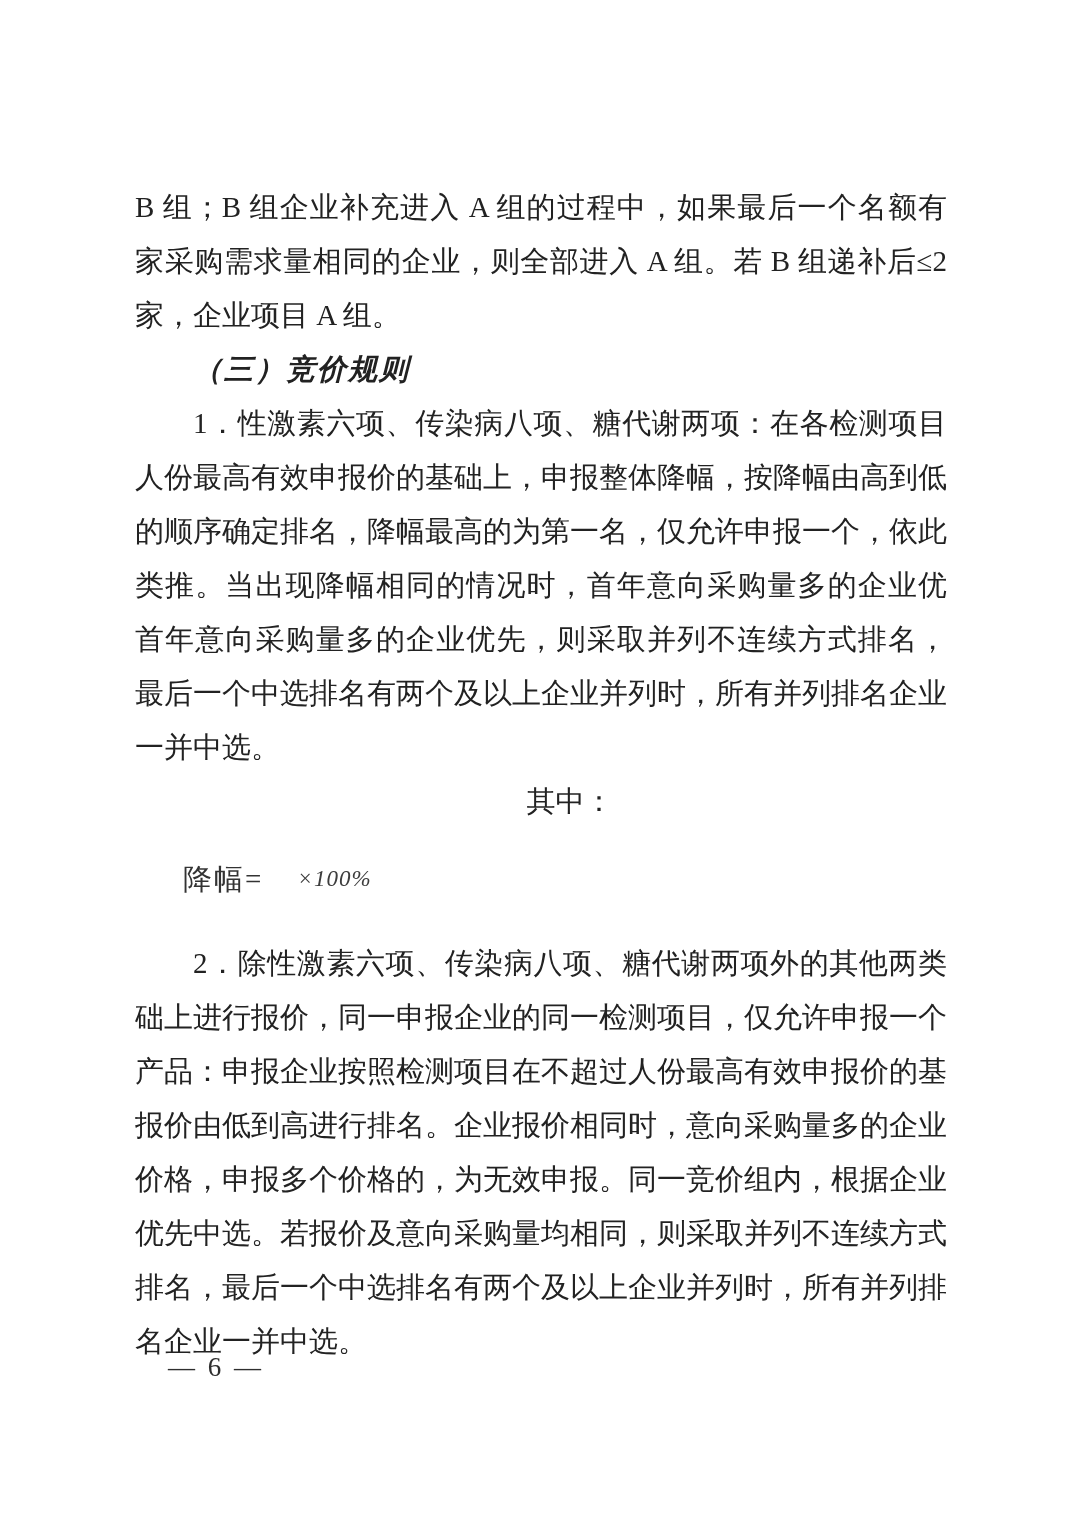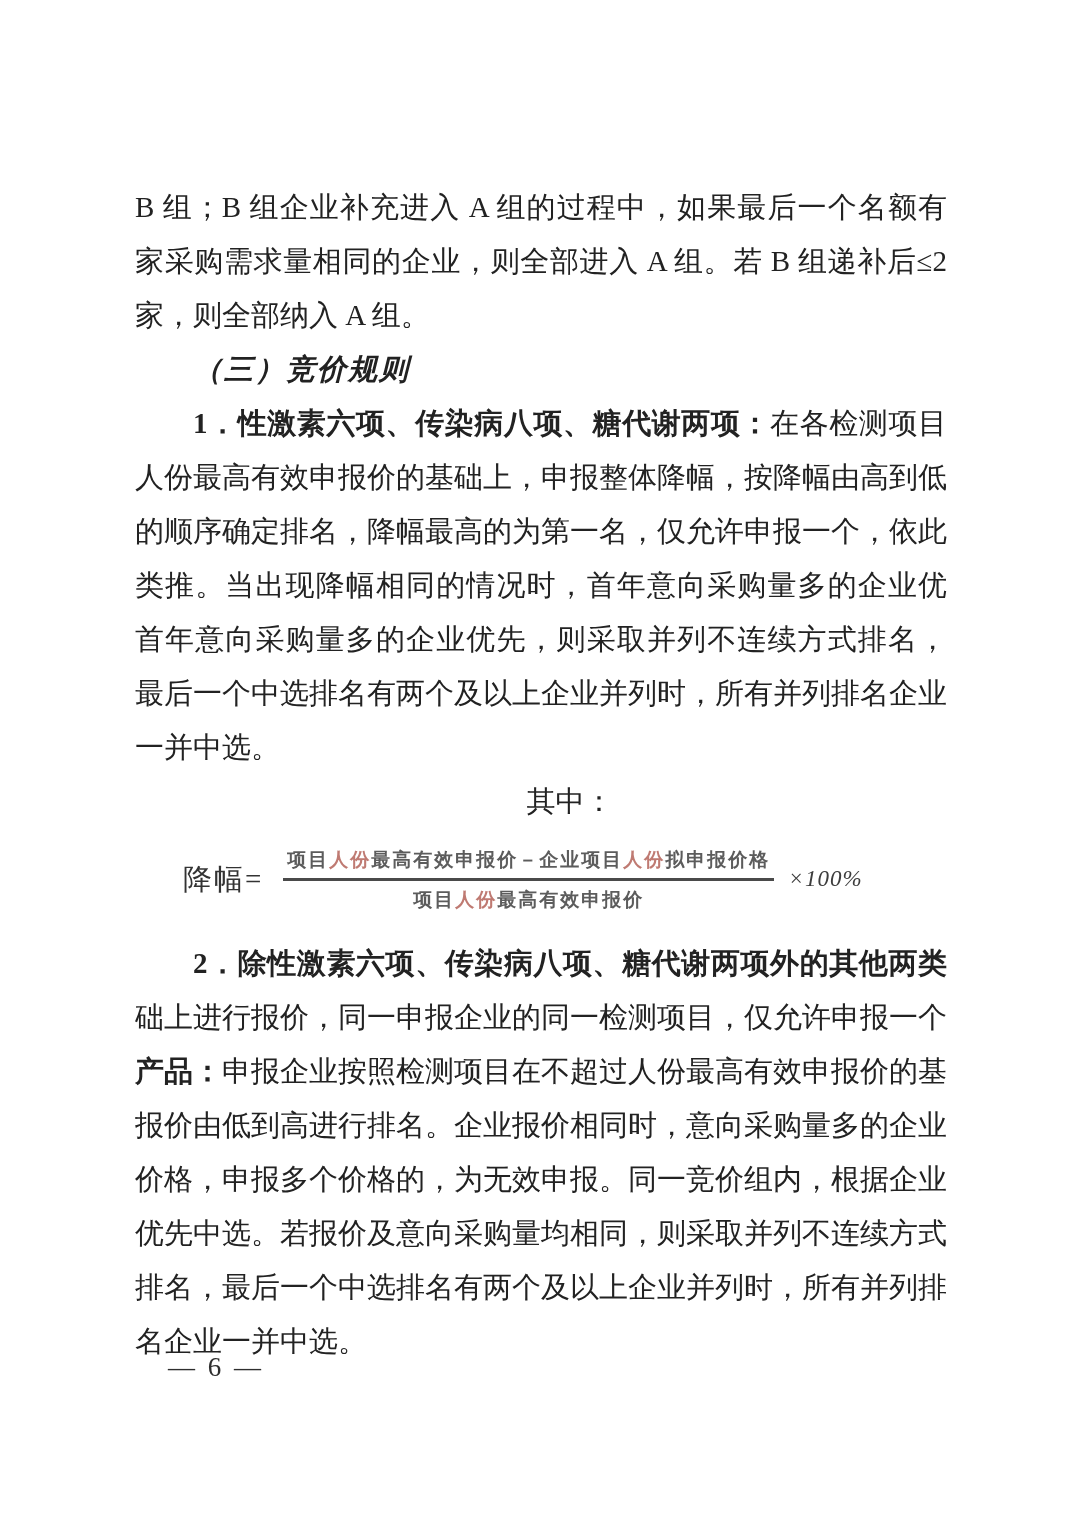--- a/index.html
+++ b/index.html
@@ -30,21 +30,21 @@
     height: 54px;
     overflow: hidden;
   }
   .jl.last {
     text-align-last: left;
   }
   .indent {
     text-indent: 2em;
   }
   .b {
-    font-weight: bold;
+    font-weight: normal;
   }
   .red {
     color: #bf7a72;
   }
   .heading {
     font-weight: bold;
     height: 54px;
     line-height: 54px;
     text-indent: 2em;
     letter-spacing: 2px;
@@ -114,44 +114,39 @@
 </style>
 </head>
 <body>
 
 <div class="page">
   <div class="doc">
 
     <div>
       <div class="jl">B 组；B 组企业补充进入 A 组的过程中，如果最后一个名额有多</div>
       <div class="jl">家采购需求量相同的企业，则全部进入 A 组。若 B 组递补后≤2</div>
-      <div class="jl last">家，则全部纳入 A 组。</div>
+      <div class="jl last">家，企业项目 A 组。</div>
     </div>
 
     <div class="heading">（三）竞价规则</div>
 
     <div>
       <div class="jl indent"><span class="b">1．性激素六项、传染病八项、糖代谢两项：</span><span>在各检测项目</span></div>
       <div class="jl">人份最高有效申报价的基础上，申报整体降幅，按降幅由高到低</div>
       <div class="jl">的顺序确定排名，降幅最高的为第一名，仅允许申报一个，依此</div>
       <div class="jl">类推。当出现降幅相同的情况时，首年意向采购量多的企业优先；</div>
       <div class="jl">首年意向采购量多的企业优先，则采取并列不连续方式排名，</div>
       <div class="jl">最后一个中选排名有两个及以上企业并列时，所有并列排名企业</div>
       <div class="jl last">一并中选。</div>
     </div>
 
     <div class="among">其中：</div>
 
     <div class="formula">
       <span class="formula-lhs">降幅=</span>
-      <span class="frac">
-        <span class="frac-num"><span>项目</span><span class="red">人份</span><span>最高有效申报价－企业项目</span><span class="red">人份</span><span>拟申报价格</span></span>
-        <span class="frac-bar"></span>
-        <span class="frac-den"><span>项目</span><span class="red">人份</span><span>最高有效申报价</span></span>
-      </span>
       <span class="formula-rhs">×100%</span>
     </div>
 
     <div class="spacer-sm"></div>
 
     <div>
       <div class="jl indent"><span class="b">2．除性激素六项、传染病八项、糖代谢两项外的其他两类</span></div>
       <div class="jl">础上进行报价，同一申报企业的同一检测项目，仅允许申报一个</div>
       <div class="jl"><span class="b">产品：</span><span>申报企业按照检测项目在不超过人份最高有效申报价的基</span></div>
       <div class="jl">报价由低到高进行排名。企业报价相同时，意向采购量多的企业</div>

